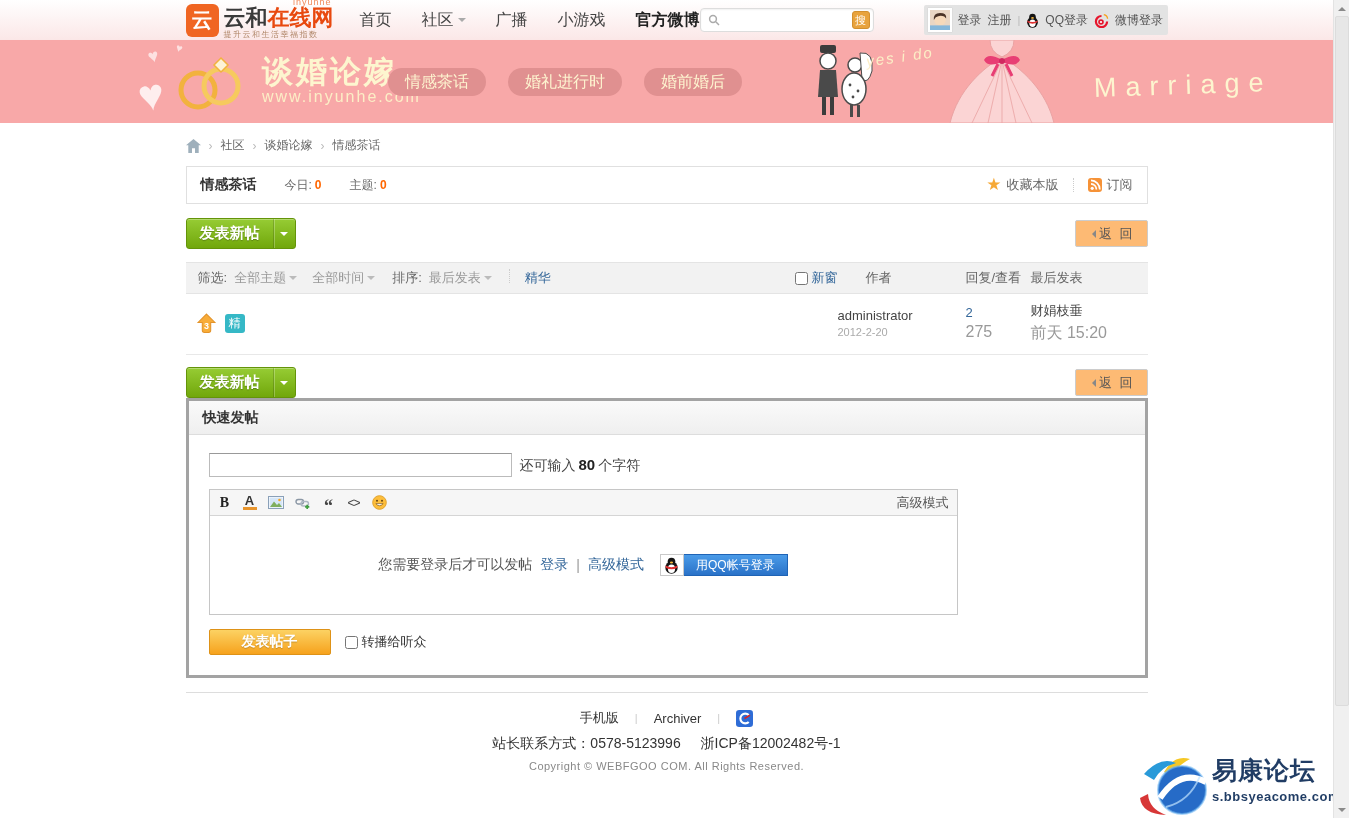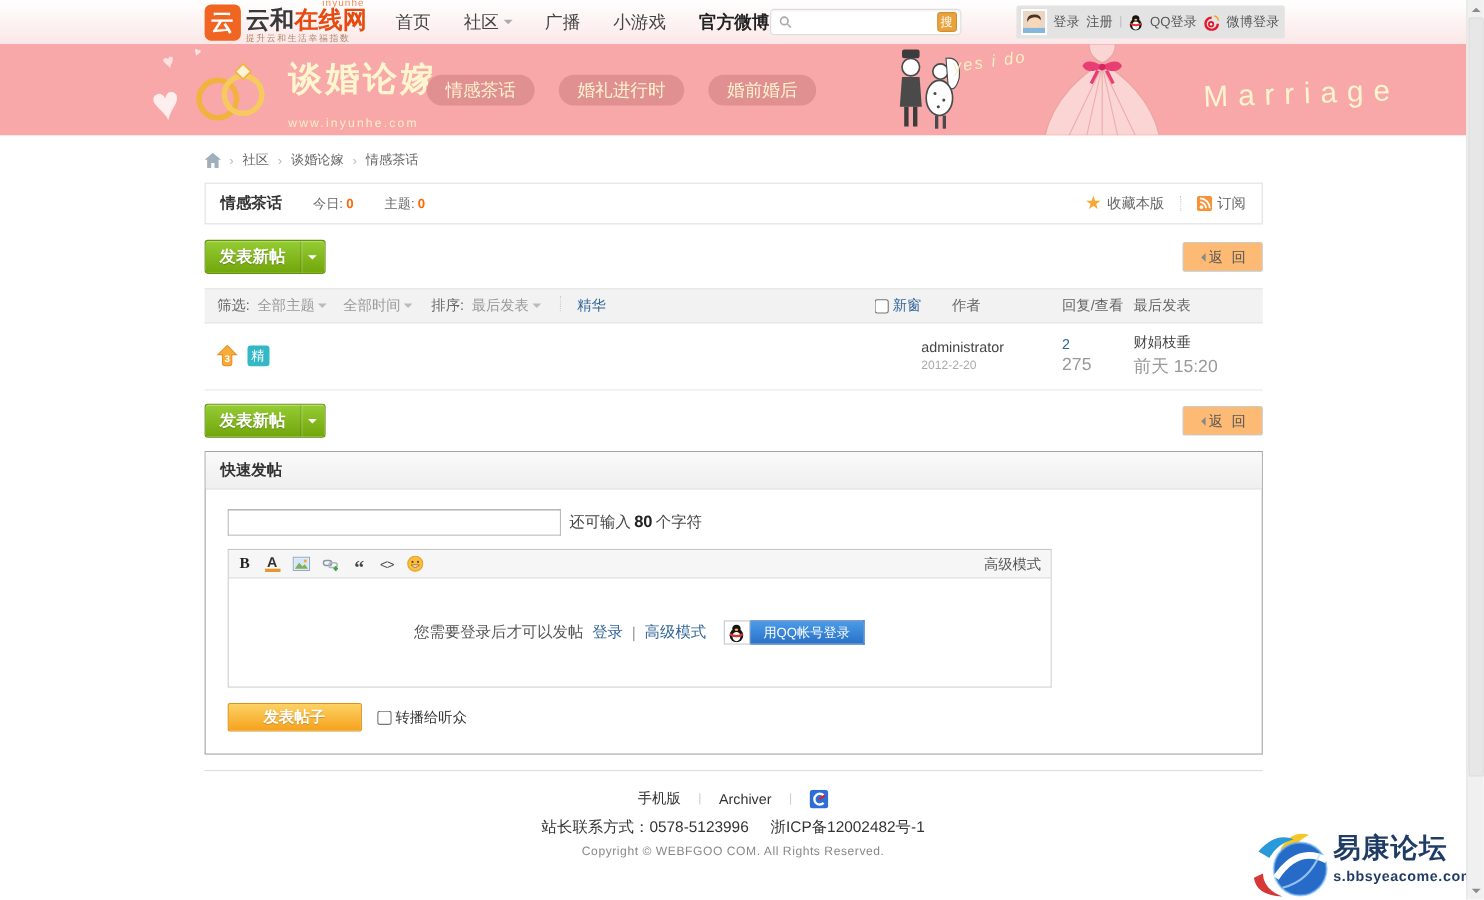--- a/index.html
+++ b/index.html
@@ -33,21 +33,21 @@
 
   
   .banner { position:relative; width:1333px; height:83px; background:#f8a8a8; overflow:hidden; }
   .heart { position:absolute; color:rgba(255,255,255,.65); }
   .h1 { left:148px; top:6px; font-size:18px; transform:rotate(-14deg); }
   .h2 { left:138px; top:30px; font-size:44px; transform:rotate(-8deg); color:rgba(255,255,255,.8); }
   .h3 { left:176px; top:2px; font-size:11px; transform:rotate(18deg); }
   .rings { position:absolute; left:168px; top:10px; }
   .btitle { position:absolute; left:262px; top:15px; }
   .btitle .t { font-size:31px; font-weight:bold; color:#fdf6cf; letter-spacing:3px; line-height:33px; }
-  .btitle .u { font-size:11px; color:#fceec6; letter-spacing:2px; margin-top:18px; }
+  .btitle .u { font-size:16px; color:#fceec6; letter-spacing:2px; margin-top:0; }
   .pills { position:absolute; left:388px; top:28px; display:flex; gap:22px; }
   .pill { height:28px; background:#e09090; border-radius:14px; color:#fdf3cf; font-size:16px; display:flex; align-items:center; padding:0 17px; cursor:pointer; white-space:nowrap; }
   .couple { position:absolute; left:798px; top:3px; }
   .yesido { position:absolute; left:866px; top:8px; font-size:15px; color:#fceec6; font-style:italic; transform:rotate(-8deg); letter-spacing:2px; }
   .dress { position:absolute; left:938px; top:0; }
   .marriage { position:absolute; left:1094px; top:30px; font-size:27px; color:#fdf5cf; letter-spacing:9px; transform:rotate(-2deg); white-space:nowrap; }
 
   
   .main { width:962px; margin:0 auto; }
   .crumbs { margin-top:14px; display:flex; align-items:center; gap:8px; font-size:12px; color:#666; }
@@ -83,21 +83,21 @@
   .trow { display:flex; align-items:center; border-bottom:1px solid #e8e8e8; padding:8px 0 10px; }
   .trow .cell-title { flex:1; display:flex; align-items:center; gap:8px; padding-left:10px; }
   .ttitle { font-size:14px; color:#333; cursor:pointer; }
   .badge { background:#35b8c6; color:#fff; font-size:12px; border-radius:3px; padding:1px 4px; cursor:pointer; }
   .by1 { font-size:13px; color:#444; cursor:pointer; }
   .by2 { font-size:11px; color:#aaa; margin-top:3px; }
   .num1 { font-size:13px; color:#369; }
   .num2 { font-size:16px; color:#999; margin-top:3px; }
 
   
-  .qp { margin-top:12px; border:1px solid #a3a3a3; }
+  .qp { margin-top:0; border:3px solid #a3a3a3; }
   .qp-head { height:34px; background:linear-gradient(#fafafa,#efefef); border-bottom:1px solid #ddd; display:flex; align-items:center; padding:0 14px; font-size:14px; font-weight:bold; color:#333; }
   .qp-body { padding:18px 20px 20px; }
   .subjrow { display:flex; align-items:center; }
   .subj { width:303px; height:24px; border:1px solid #bbb; border-top-color:#999; padding:0 4px; font-size:13px; outline:none; }
   .remain { margin-left:8px; font-size:14px; color:#444; }
   .remain b { font-size:15px; color:#222; margin:0 3px; }
   .editor { margin-top:12px; width:749px; border:1px solid #c6c6c6; }
   .ed-toolbar { height:26px; background:#f6f6f6; border-bottom:1px solid #d5d5d5; display:flex; align-items:center; padding:0 8px; gap:11px; }
   .tool { cursor:pointer; display:inline-flex; align-items:center; justify-content:center; min-width:14px; }
   .tool.bold { font-family:"Liberation Serif","DejaVu Serif",serif; font-weight:bold; font-size:14px; color:#222; }

